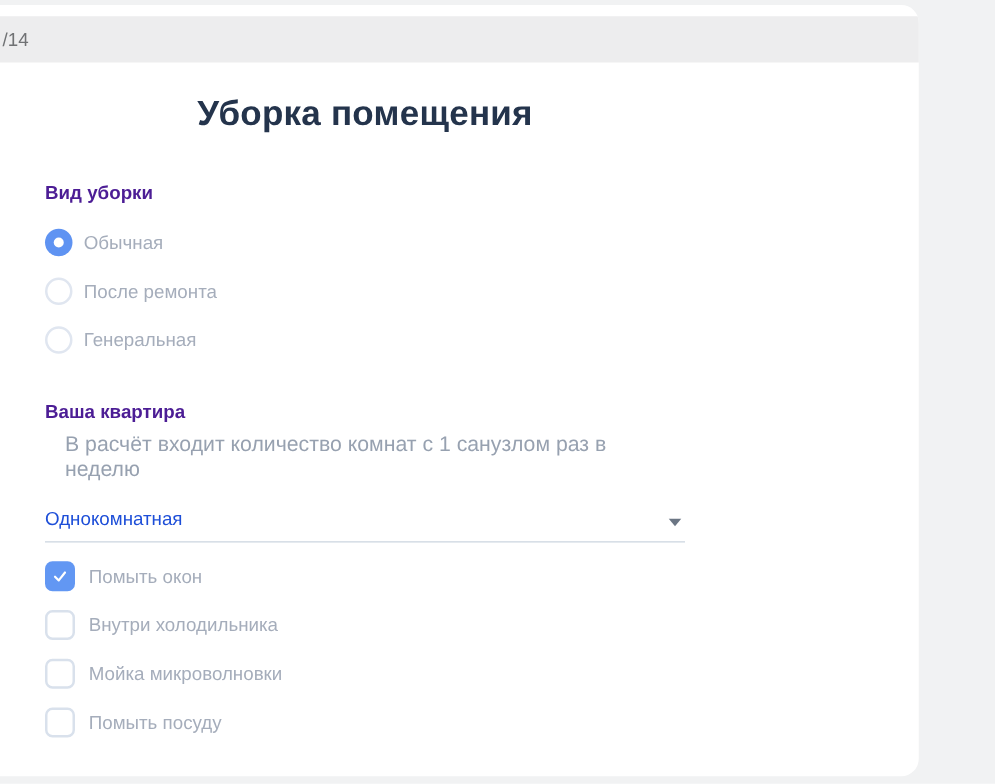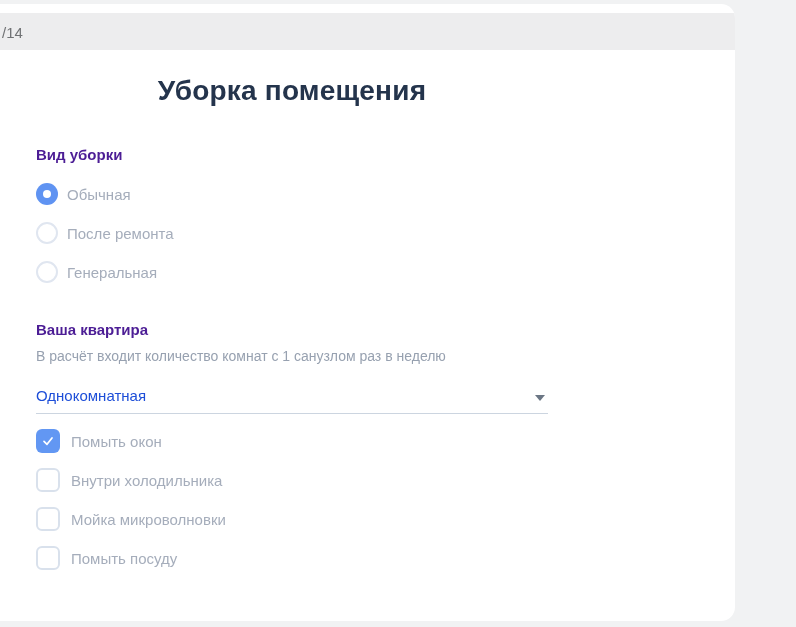--- a/index.html
+++ b/index.html
@@ -129,22 +129,22 @@
   }
   .check svg { display: none; width: 16px; height: 16px; }
   .check.on {
     border: none;
     background: #6297f3;
   }
   .check.on svg { display: block; }
 
   
   .note {
-    margin: 4px 0 0 0;
-    font-size: 14px;
+    margin: 4px 0 0 16px;
+    font-size: 17px;
     line-height: 20px;
     color: #97a1b0;
   }
 
   
   .select {
     margin-top: 20px;
     position: relative;
     width: 512px;
     padding-bottom: 7px;

